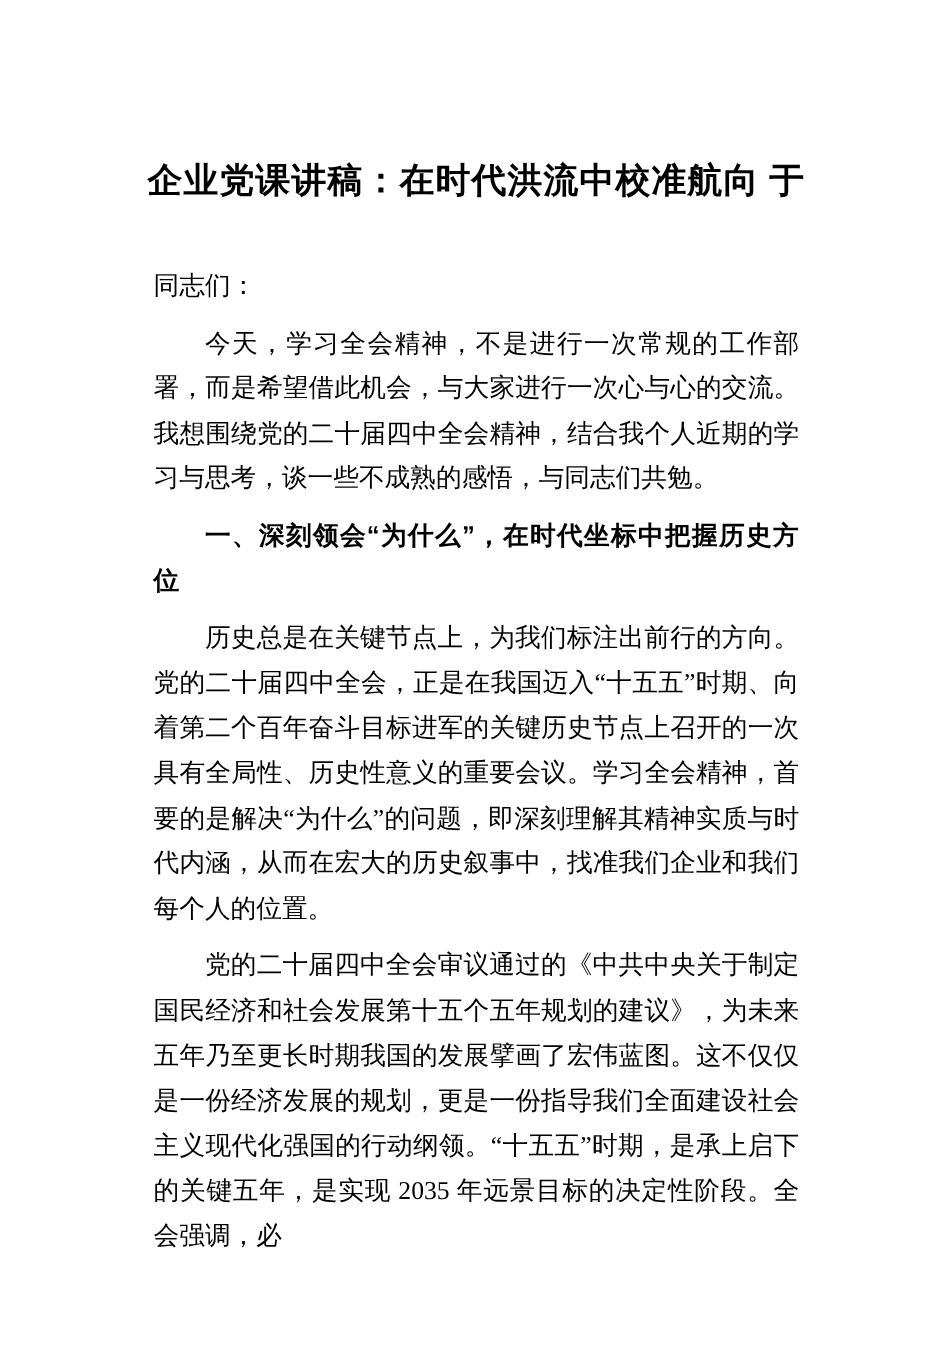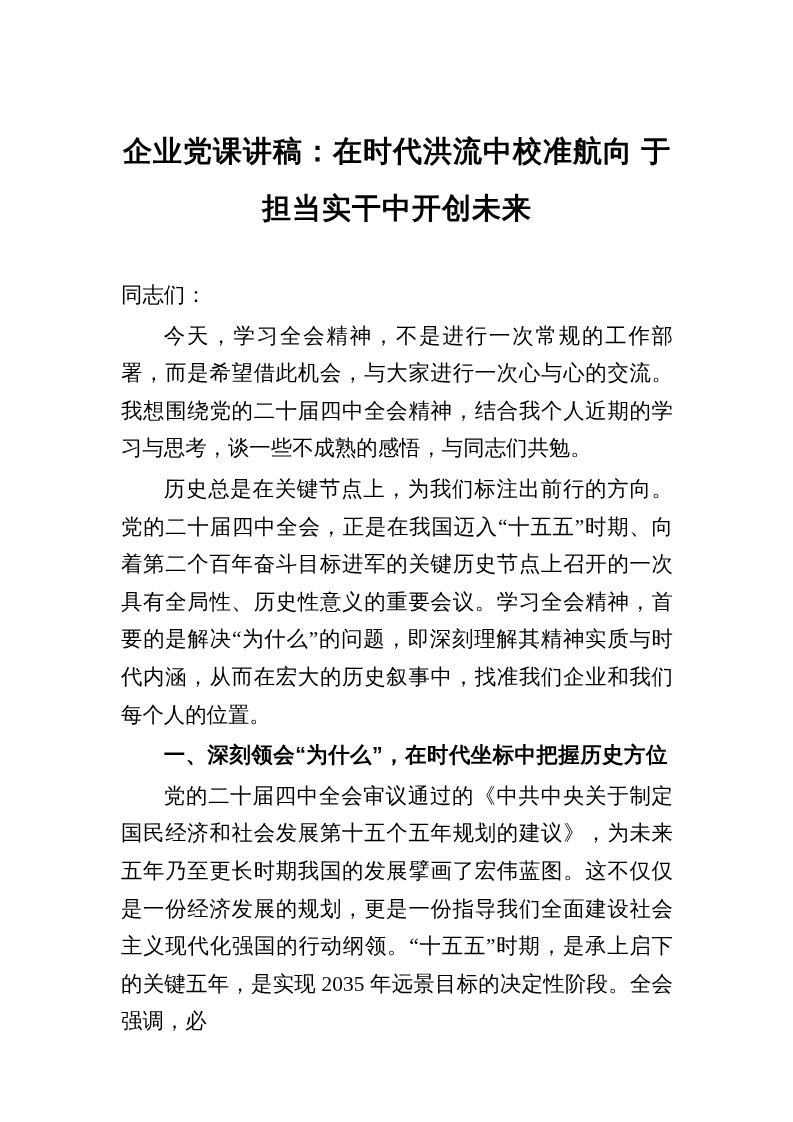--- a/index.html
+++ b/index.html
@@ -29,21 +29,21 @@
     text-align: center;
     letter-spacing: 1px;
     margin: 0 0 40px 0;
   }
   .doc-body {
     font-family: "Liberation Serif", "DejaVu Serif", serif;
     font-size: 21.4px;
     line-height: 37.6px;
   }
   .doc-body p {
-    margin: 3px;
+    margin: 10px;
     text-align: justify;
   }
   .indent {
     text-indent: 2em;
   }
   .section-heading {
     font-family: "Liberation Sans", "DejaVu Sans", sans-serif;
     font-weight: 700;
     letter-spacing: 0.5px;
   }
@@ -53,31 +53,30 @@
     letter-spacing: 1px;
   }
 </style>
 </head>
 <body>
 
 <div class="page">
 
   <div class="doc-title">
     <div>企业党课讲稿：在时代洪流中校准航向 于</div>
-    <div>担当实干中开创未来</div>
   </div>
 
   <div class="doc-body">
 
     <p>同志们：</p>
 
     <p class="indent">今天，学习全会精神，不是进行一次常规的工作部署，而是希望借此机会，与大家进行一次心与心的交流。我想围绕党的二十届四中全会精神，结合我个人近期的学习与思考，谈一些不成熟的感悟，与同志们共勉。</p>
 
+    <p class="indent section-heading">一、深刻领会“为什么”，在时代坐标中把握历史方位</p>
+
     <p class="indent">历史总是在关键节点上，为我们标注出前行的方向。党的二十届四中全会，正是在我国迈入“十五五”时期、向着第二个百年奋斗目标进军的关键历史节点上召开的一次具有全局性、历史性意义的重要会议。学习全会精神，首要的是解决“为什么”的问题，即深刻理解其精神实质与时代内涵，从而在宏大的历史叙事中，找准我们企业和我们每个人的位置。</p>
-
-    <p class="indent section-heading">一、深刻领会“为什么”，在时代坐标中把握历史方位</p>
 
 
     <p class="indent">党的二十届四中全会审议通过的《中共中央关于制定国民经济和社会发展第十五个五年规划的建议》，为未来五年乃至更长时期我国的发展擘画了宏伟蓝图。这不仅仅是一份经济发展的规划，更是一份指导我们全面建设社会主义现代化强国的行动纲领。“十五五”时期，是承上启下的关键五年，是实现 2035 年远景目标的决定性阶段。全会强调，必</p>
 
   </div>
 
 </div>
 
 </body></html>

